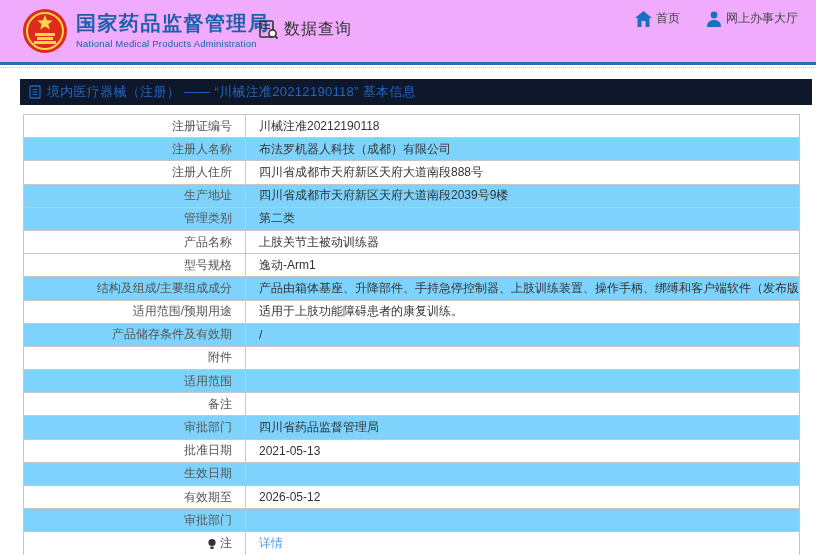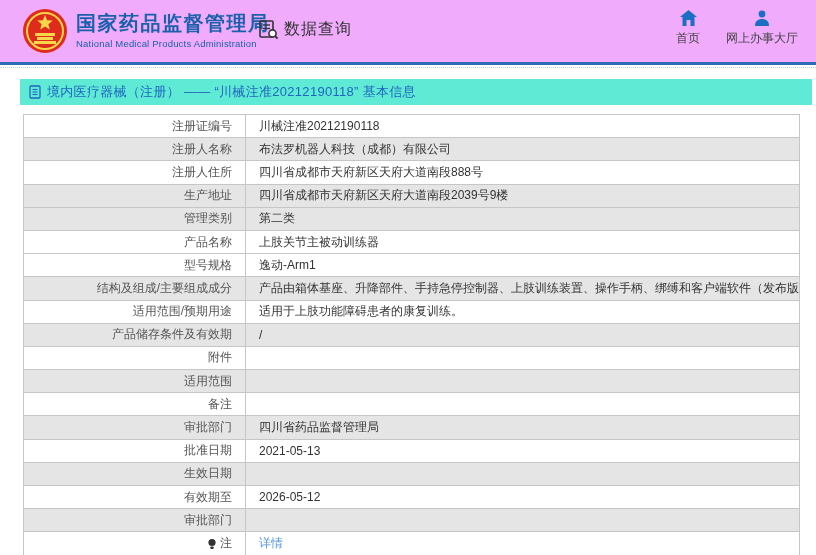--- a/index.html
+++ b/index.html
@@ -8,35 +8,35 @@
 
   
   .header { position:relative; height:62px; background:#f0abfc; }
   .emblem { position:absolute; left:22px; top:8px; width:46px; height:46px; }
   .brand { position:absolute; left:76px; top:10px; }
   .brand-title { font-size:20px; font-weight:bold; color:#1a60ab; letter-spacing:1.5px; line-height:26px; }
   .brand-sub { font-size:9.5px; color:#1a60ab; margin-top:2px; letter-spacing:0.2px; }
   .data-query { position:absolute; left:258px; top:19px; display:flex; align-items:flex-start; gap:5px; cursor:pointer; }
   .data-query-text { font-size:16px; color:#333; letter-spacing:1px; }
   .top-nav { position:absolute; right:18px; top:10px; display:flex; gap:26px; }
-  .top-nav-item { display:flex; flex-direction:column; align-items:center; gap:4px; cursor:pointer; }
+  .top-nav-item { display:flex; flex-direction:row; align-items:center; gap:4px; cursor:pointer; }
   .top-nav-item .nav-label { font-size:12px; color:#444; white-space:nowrap; }
   .header-rule { height:3px; background:#2e6cb5; }
   .header-rule2 { height:0; border-bottom:1px dotted #c9d2dd; margin:2px 0 0 0; }
 
   
-  .title-bar { margin:11px 0 0 20px; width:792px; height:26px; background:#5eead4;
+  .title-bar { margin:11px 0 0 20px; width:792px; height:26px; background:#0f172a;
     display:flex; align-items:center; padding-left:9px; gap:5px; }
   .title-bar-text { font-size:13px; color:#2166c0; letter-spacing:0.3px; }
 
   
   .info-table { margin:9px 0 0 23px; width:777px; border:1px solid #c6c6c6; }
   .tr { display:flex; height:23.2px; background:#fff; border-bottom:1px solid #c6c6c6; }
   .tr:last-child { border-bottom:none; }
-  .tr.alt { background:#e5e5e5; }
+  .tr.alt { background:#7dd3fc; }
   .td { display:flex; align-items:center; font-size:12px; }
   .td.label { width:222px; justify-content:flex-end; padding-right:13px; color:#555;
     border-right:1px solid #c6c6c6; gap:3px; }
   .td.value { flex:1; padding-left:13px; color:#333; white-space:nowrap; overflow:hidden; }
   .details-link { color:#4f94e0; text-decoration:none; cursor:pointer; }
   .note-icon-svg { display:inline-block; }
 </style>
 </head>
 <body>
 

